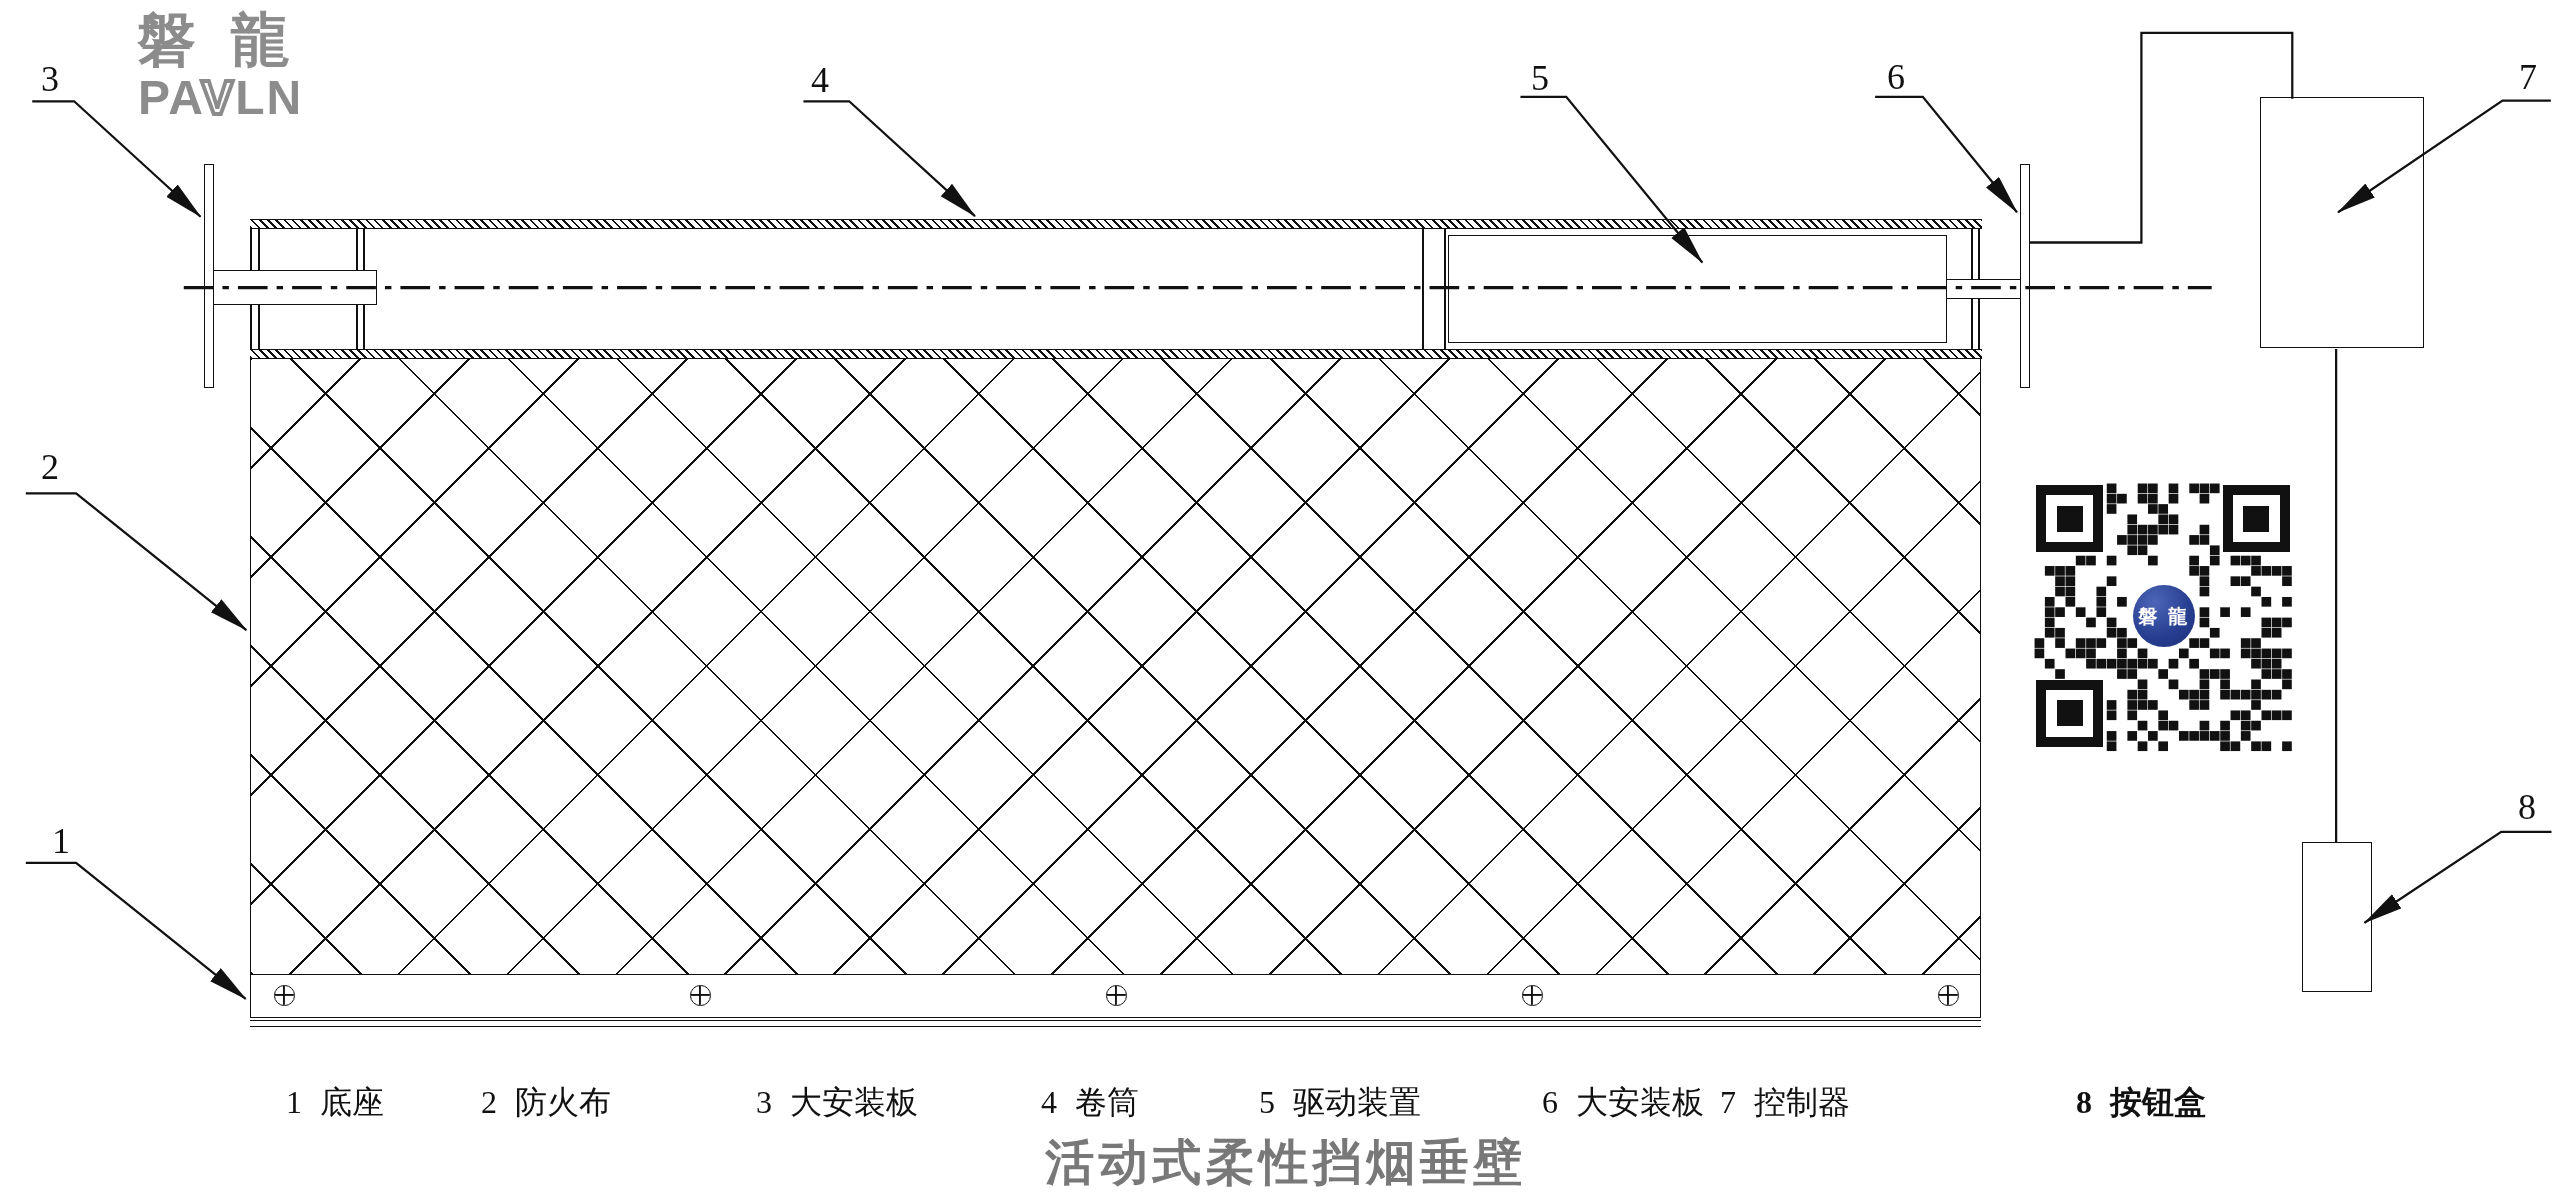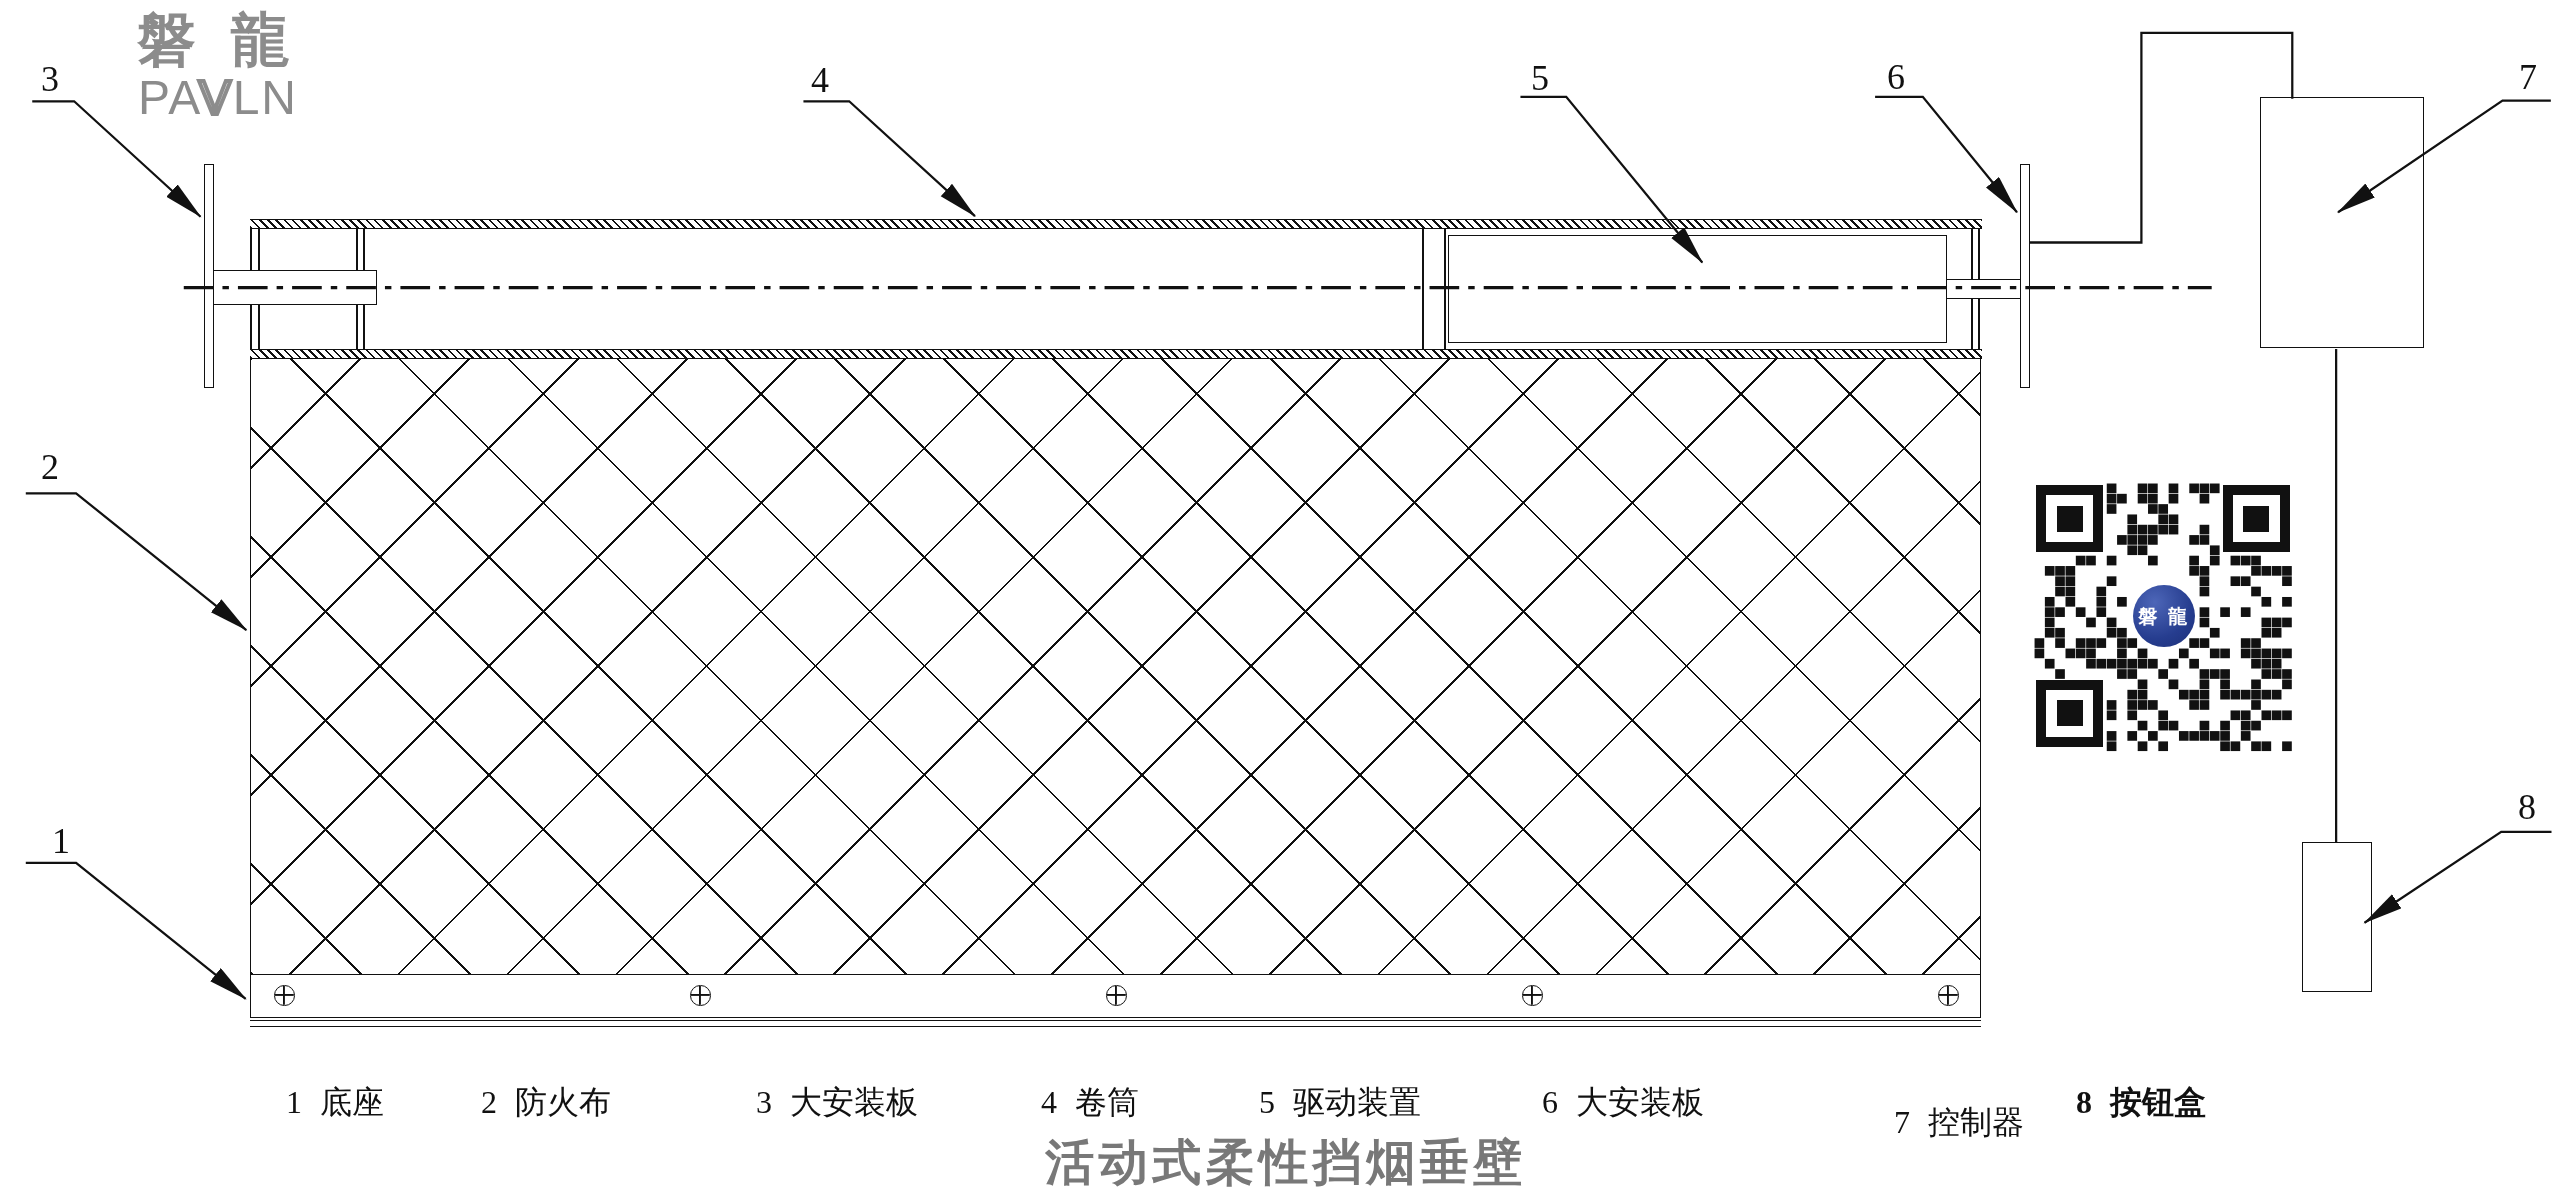--- a/index.html
+++ b/index.html
@@ -3,21 +3,21 @@
 <meta charset="utf-8">
 <style>
   html,body{margin:0;padding:0;background:#ffffff;}
   .canvas{position:relative;width:2576px;height:1193px;background:#fff;overflow:hidden;
           font-family:"Liberation Sans",sans-serif;border-radius:6px;}
   .abs{position:absolute;}
 
   
   .logo-cn{left:137px;top:1.3px;font-size:59px;font-weight:900;color:#8c8c8c;
            letter-spacing:9px;font-family:"Liberation Sans",sans-serif;}
-  .logo-en{left:138px;top:70px;font-size:48px;font-weight:400;color:#8c8c8c;
+  .logo-en{left:138px;top:70px;font-size:48px;font-weight:700;color:#8c8c8c;
            letter-spacing:1.9px;}
   .logo-en .hollow{color:#ffffff;-webkit-text-stroke:3.9px #8c8c8c;}
 
   
   .plate{width:9.7px;height:224px;top:164px;border:1.9px solid #111;background:#fff;box-sizing:border-box;}
   .plate-left{left:204px;}
   .plate-right{left:2020px;}
 
   .band{left:250px;width:1732px;height:9.7px;box-sizing:border-box;
         border-top:1.9px solid #111;border-bottom:1.9px solid #111;
@@ -76,21 +76,21 @@
            transform:translateX(-50%);white-space:nowrap;}
   .c1{left:61px;top:820px;} .c2{left:50px;top:446px;} .c3{left:50px;top:58px;}
   .c4{left:820px;top:59px;} .c5{left:1540px;top:57px;} .c6{left:1896px;top:56px;}
   .c7{left:2528px;top:56px;} .c8{left:2527px;top:786px;}
 
   
   .legend-item{top:1081px;font-family:"Liberation Serif",serif;font-size:32px;color:#111;
                white-space:nowrap;}
   .legend-item .num{margin-right:18px;}
   .li-1{left:286px;} .li-2{left:481px;} .li-3{left:756px;} .li-4{left:1041px;}
-  .li-5{left:1259px;} .li-6{left:1542px;} .li-7{left:1894px;margin-top:20px;} .li-8{left:2076px;font-weight:bold;}
+  .li-5{left:1259px;} .li-6{left:1542px;} .li-7{left:1720px;} .li-8{left:2076px;font-weight:bold;}
 
   .title{left:1286px;top:1130px;transform:translateX(-50%);font-size:49px;font-weight:700;
          color:#787878;letter-spacing:4.5px;white-space:nowrap;}
 
   svg.overlay{position:absolute;left:0;top:0;z-index:30;pointer-events:none;}
 </style>
 </head>
 <body>
 
 <div class="canvas">

